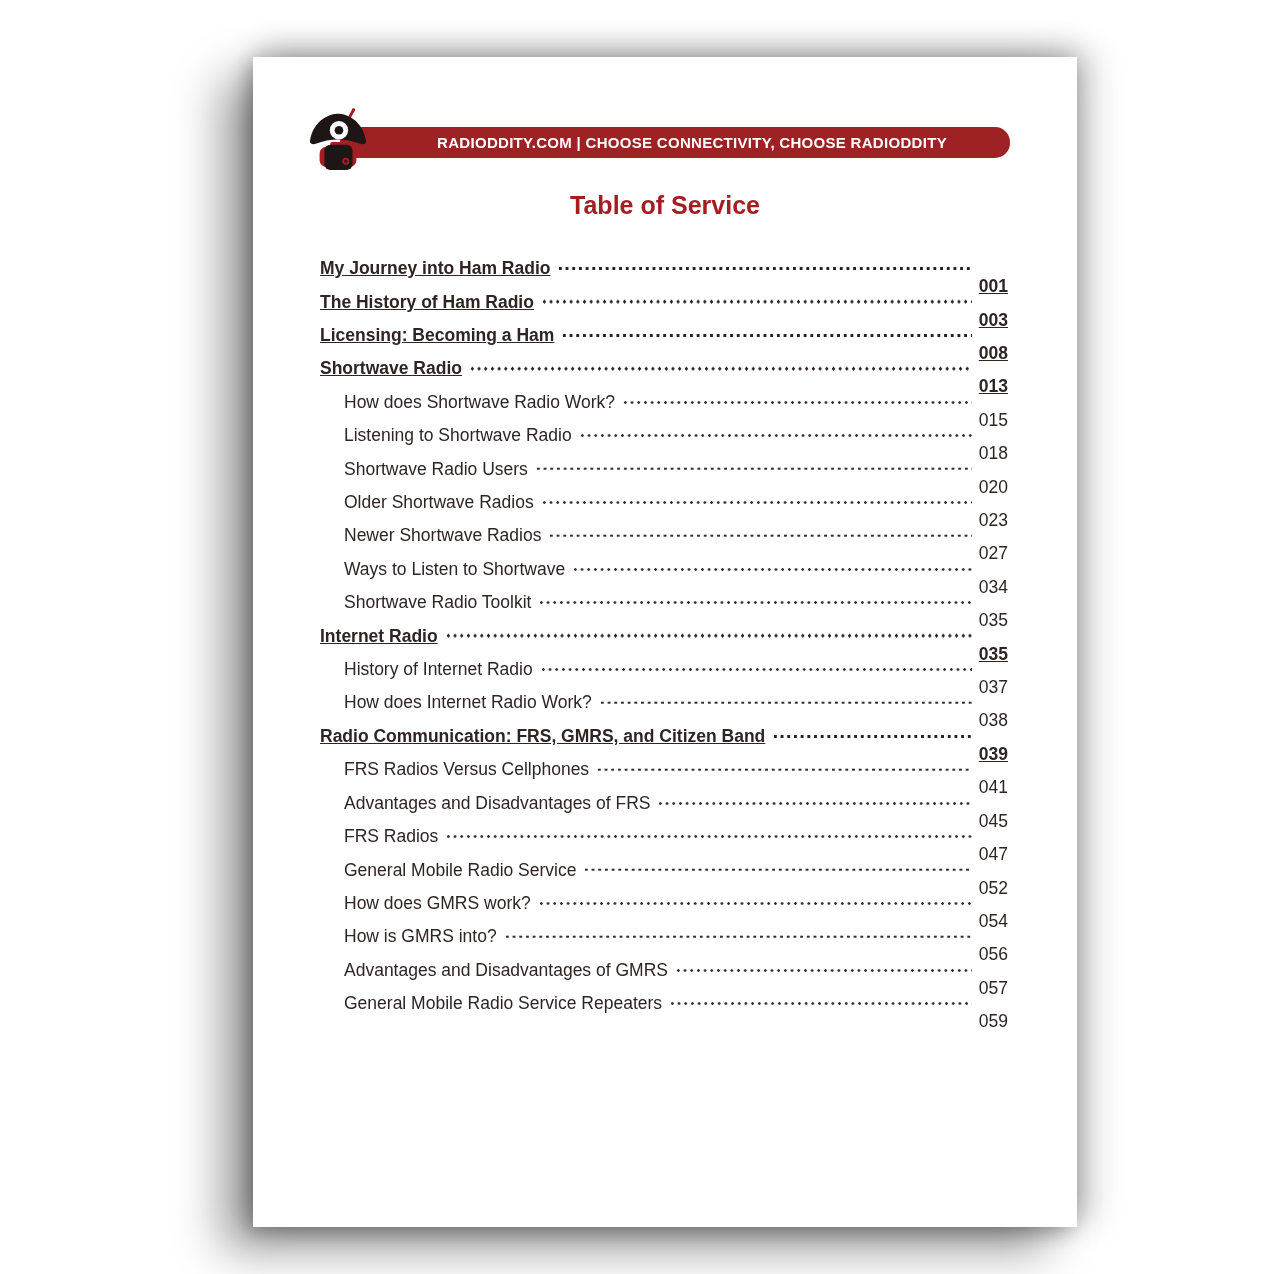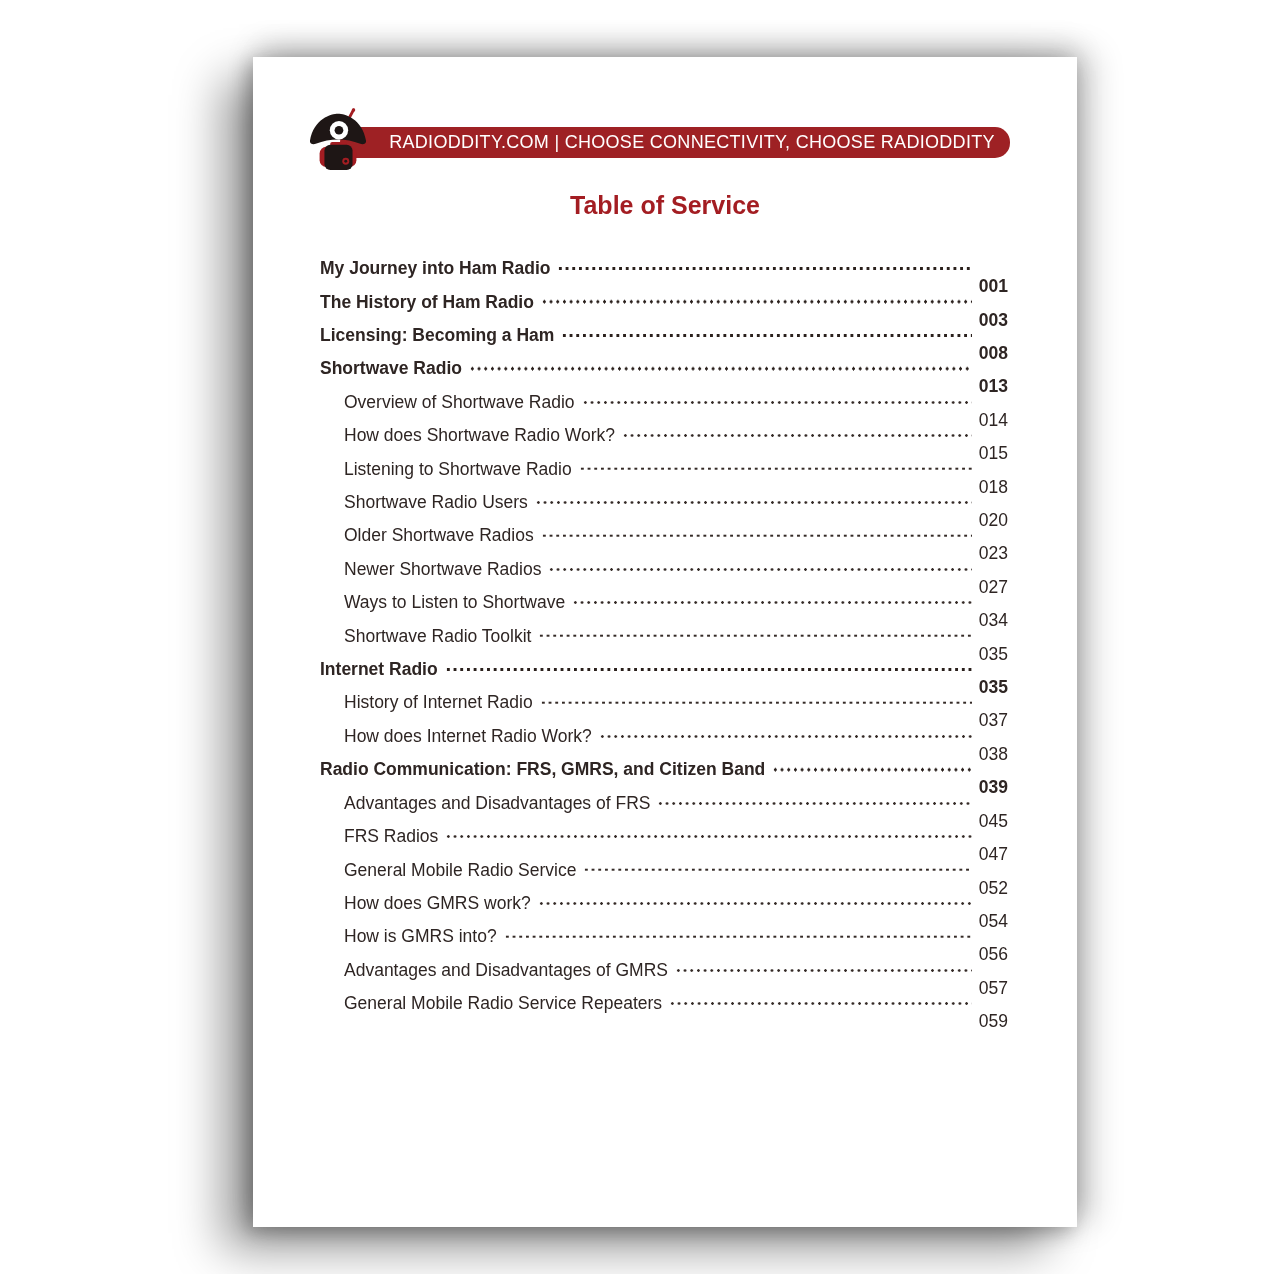--- a/index.html
+++ b/index.html
@@ -28,22 +28,22 @@
   .banner {
     position: absolute;
     left: 87px; top: 70px;
     width: 670px; height: 31px;
     background: #9E2124;
     border-radius: 15px;
     display: flex; align-items: center; justify-content: center;
   }
   .banner-text {
     color: #ffffff;
-    font-weight: 400;
-    font-size: 18px;
+    font-weight: 700;
+    font-size: 15px;
     letter-spacing: 0.3px;
     padding-left: 34px;
     white-space: nowrap;
   }
   .banner-notch {
     position: absolute;
     left: 87px; top: 87px;
     width: 16px; height: 14px;
     background: #ffffff;
     clip-path: polygon(0 0, 0 100%, 100% 100%);
@@ -72,21 +72,21 @@
     width: 688px;
   }
   .row {
     display: flex;
     align-items: center;
     height: 33.42px;
     font-size: 17.5px;
     color: #2E2523;
     white-space: nowrap;
   }
-  .row.level-1 { font-weight: 700; }
+  .row.level-1 { font-weight: 700; text-decoration: underline; }
   .row.level-2 { padding-left: 24px; }
   .label { padding-right: 7px; }
   .leader {
     flex: 1;
     align-self: stretch;
     background-image: radial-gradient(circle, #342A26 1.25px, rgba(0,0,0,0) 1.45px);
     background-size: 6.7px 100%;
     background-repeat: repeat-x;
     background-position: left center;
   }
@@ -147,25 +147,20 @@
         <span class="label">Licensing: Becoming a Ham</span>
         <span class="leader"></span>
         <span class="num">008</span>
       </div>
         <div class="row level-1">
         <span class="label">Shortwave Radio</span>
         <span class="leader"></span>
         <span class="num">013</span>
       </div>
         <div class="row level-2">
-        <span class="label">Overview of Shortwave Radio</span>
-        <span class="leader"></span>
-        <span class="num">014</span>
-      </div>
-        <div class="row level-2">
         <span class="label">How does Shortwave Radio Work?</span>
         <span class="leader"></span>
         <span class="num">015</span>
       </div>
         <div class="row level-2">
         <span class="label">Listening to Shortwave Radio</span>
         <span class="leader"></span>
         <span class="num">018</span>
       </div>
         <div class="row level-2">
@@ -205,20 +200,25 @@
       </div>
         <div class="row level-2">
         <span class="label">How does Internet Radio Work?</span>
         <span class="leader"></span>
         <span class="num">038</span>
       </div>
         <div class="row level-1">
         <span class="label">Radio Communication: FRS, GMRS, and Citizen Band</span>
         <span class="leader"></span>
         <span class="num">039</span>
+      </div>
+        <div class="row level-2">
+        <span class="label">FRS Radios Versus Cellphones</span>
+        <span class="leader"></span>
+        <span class="num">041</span>
       </div>
         <div class="row level-2">
         <span class="label">Advantages and Disadvantages of FRS</span>
         <span class="leader"></span>
         <span class="num">045</span>
       </div>
         <div class="row level-2">
         <span class="label">FRS Radios</span>
         <span class="leader"></span>
         <span class="num">047</span>

